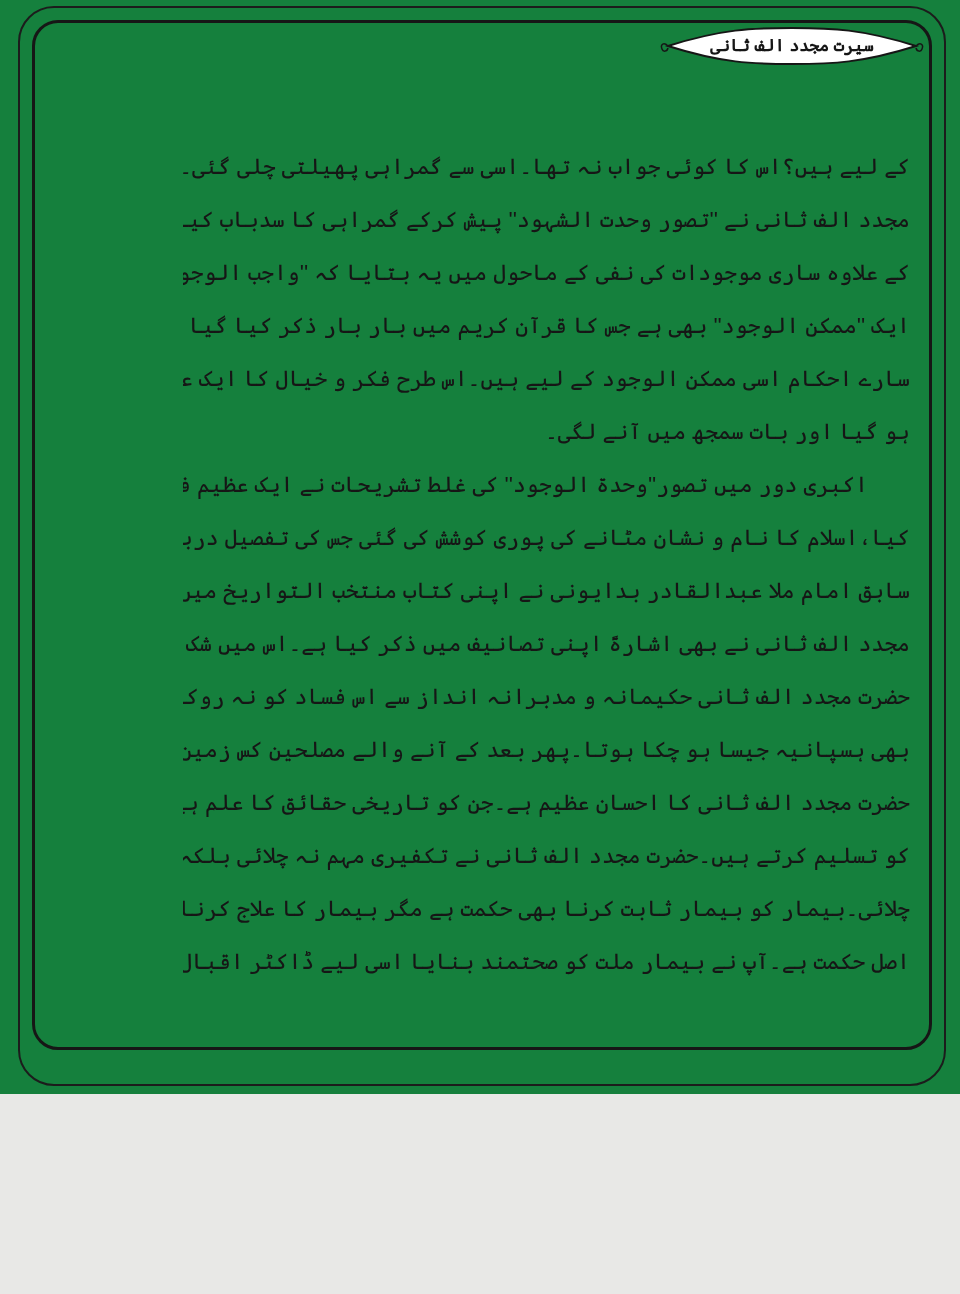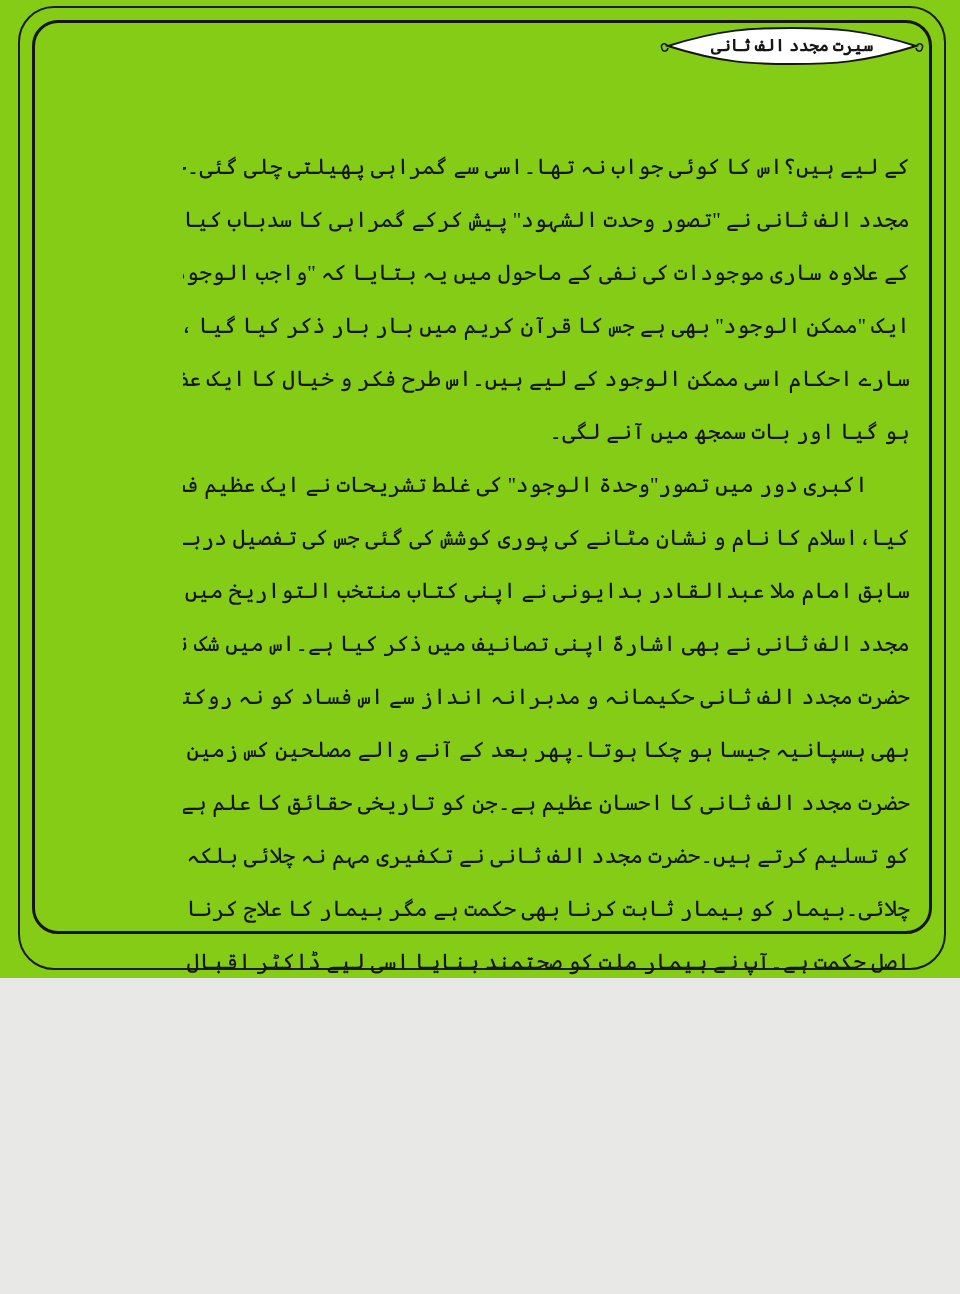--- a/index.html
+++ b/index.html
@@ -3,25 +3,25 @@
 <meta charset="utf-8">
 <style>
   html, body {
     margin: 0;
     padding: 0;
     background: #e8e8e6;
   }
   .page {
     position: relative;
     width: 960px;
-    height: 978px;
+    height: 1094px;
     margin: 0 auto;
-    background: #84cc16;
+    background: #15803d;
     overflow: hidden;
-    font-family: Liberation Serif, serif;
+    font-family: Liberation Sans, sans-serif;
     color: #161616;
   }
   
   .outer-border {
     position: absolute;
     left: 18px; top: 6px; right: 14px; bottom: 8px;
     border: 2px solid #1c1c1c;
     border-radius: 36px;
   }
   .inner-border {

